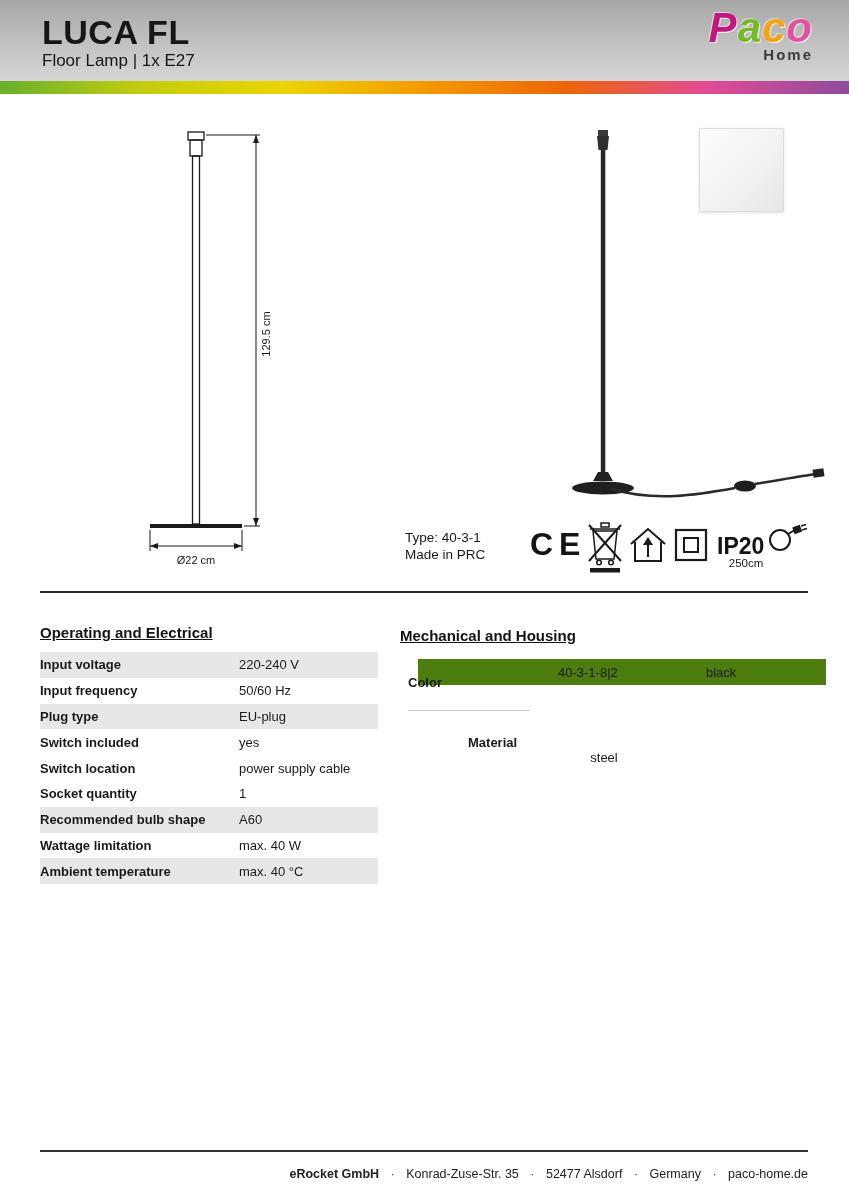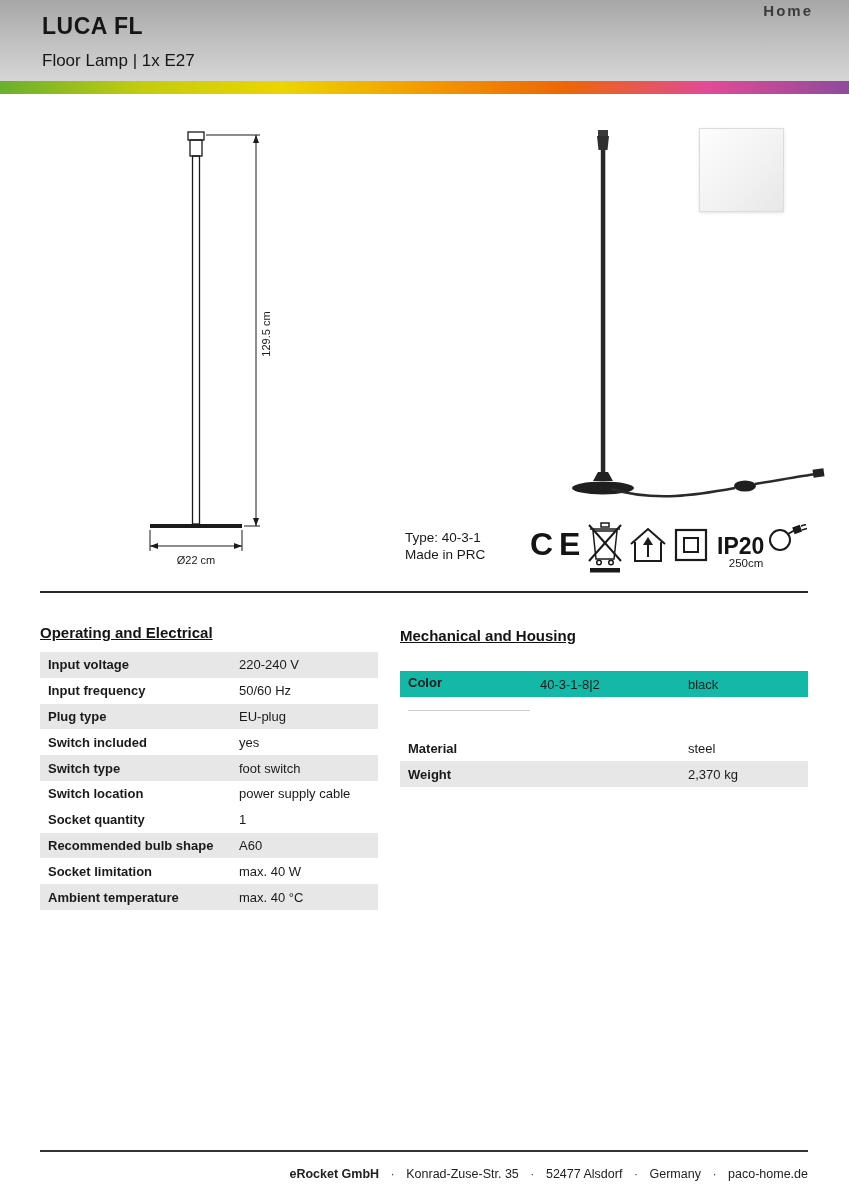--- a/index.html
+++ b/index.html
@@ -3,21 +3,21 @@
 <meta charset="utf-8">
 <style>
   * { margin:0; padding:0; box-sizing:border-box; }
   html,body { background:#ffffff; }
   body { font-family:"Liberation Sans", sans-serif; color:#1a1a1a; }
   .page { position:relative; width:849px; height:1200px; background:#fff; overflow:hidden; margin:0 auto; }
 
   
   .header { position:absolute; left:0; top:0; width:849px; height:81px;
             background:linear-gradient(180deg,#a6a6a6 0%,#c2c2c2 55%,#d6d6d6 100%); }
-  .header-title { position:absolute; left:42px; top:13px; font-size:23px; font-weight:bold; letter-spacing:.5px; color:#161616; }
+  .header-title { position:absolute; left:42px; top:13px; font-size:34px; font-weight:bold; letter-spacing:.5px; color:#161616; }
   .header-sub   { position:absolute; left:42px; top:51px; font-size:17px; color:#161616; }
   .rainbow { position:absolute; left:0; top:81px; width:849px; height:13px;
              background:linear-gradient(to right,#6ab02e,#c3cc0e,#ecd500,#f49a00,#ec6608,#e24a96,#8e4b9c); }
   .logo { position:absolute; right:36px; top:6px; text-align:right; }
   .logo-word { font-style:italic; font-weight:bold; font-size:42px; line-height:44px;
                text-shadow:1px 1px 0 rgba(255,255,255,.85), -1px -1px 0 rgba(255,255,255,.5); letter-spacing:1px; }
   .logo-home { font-size:15px; font-weight:bold; color:#3c3c3c; letter-spacing:2px; margin-top:-4px; }
 
   
   .tech-svg  { position:absolute; left:128px; top:126px; }
@@ -39,53 +39,54 @@
   .divider { position:absolute; left:40px; top:591px; width:768px; height:2px; background:#2b2b2b; }
 
   
   .spec-heading { position:absolute; font-size:15px; font-weight:bold; text-decoration:underline; color:#141414; }
   .heading-left  { left:40px;  top:624px; }
   .heading-right { left:400px; top:627px; }
 
   .left-table { position:absolute; left:40px; top:652px; width:338px; }
   .spec-row { display:flex; align-items:center; height:25.8px; font-size:13px; }
   .spec-row.odd { background:#e7e7e7; }
-  .spec-row .lbl { width:199px; padding-left:8px; font-weight:bold; }
+  .spec-row .lbl { width:199px; font-weight:bold; }
   .spec-row .val { flex:1; }
 
   .right-table { position:absolute; left:400px; top:655px; width:408px; height:140px; }
   .color-block { position:absolute; left:0; top:0; width:408px; height:52px; }
   .color-label { position:absolute; left:8px; top:0; height:56px; display:flex; align-items:center;
                  font-weight:bold; font-size:13px; width:122px; border-bottom:1px solid #cfcfcf; }
   .color-row { position:absolute; left:0; width:408px; height:26px; display:flex; align-items:center; font-size:13px; }
   .color-row .code { margin-left:140px; width:148px; }
   .color-row .cval { flex:1; }
-  .row-a { top:16px; background:#14b8a6; }
+  .row-a { top:4px; background:#4d7c0f;margin-left:18px; }
   .row-b { top:26px; background:#ffffff; }
   .mw-row { position:absolute; left:0; width:408px; height:26px; display:flex; align-items:center; font-size:13px; }
   .mw-row .lbl { width:288px; padding-left:8px; font-weight:bold; }
   .mw-row .val { flex:1; }
-  .mat-row { top:80px; background:#ffffff; }
+  .mat-row { top:80px; background:#ffffff;flex-direction:column; }
   .wt-row  { top:106px; background:#e7e7e7; }
 
   
   .footer-line { position:absolute; left:40px; top:1150px; width:768px; height:2px; background:#333; }
   .footer-text { position:absolute; left:40px; top:1167px; width:768px; text-align:right; font-size:12.5px; color:#222; }
   .footer-text .co { font-weight:bold; }
   .footer-text .sep { margin:0 8px; color:#444; }
 </style>
 </head>
 <body>
 
 <div class="page">
 
   <div class="header">
     <div class="header-title">LUCA FL</div>
     <div class="header-sub">Floor Lamp | 1x E27</div>
     <div class="logo">
+      <div class="logo-word"><span style="color: rgb(194, 24, 126);">P</span><span style="color: rgb(118, 184, 42);">a</span><span style="color: rgb(246, 161, 23);">c</span><span style="color: rgb(233, 79, 161);">o</span></div>
       <div class="logo-home">Home</div>
     </div>
   </div>
   <div class="rainbow" style="background: linear-gradient(to right, rgb(106, 176, 46), rgb(195, 204, 14), rgb(236, 213, 0), rgb(244, 154, 0), rgb(236, 102, 8), rgb(226, 74, 150), rgb(142, 75, 156));"></div>
 
   <svg class="tech-svg" width="185" height="448" viewBox="0 0 185 448">
     <g stroke="#1a1a1a" fill="none" stroke-width="1.3">
       <rect x="60" y="6" width="16" height="8"></rect>
       <rect x="62" y="14" width="12" height="16"></rect>
       <rect x="64.5" y="30" width="7" height="368"></rect>
@@ -182,38 +183,34 @@
         <span class="val">50/60 Hz</span>
       </div>
     <div class="spec-row odd">
         <span class="lbl">Plug type</span>
         <span class="val">EU-plug</span>
       </div>
     <div class="spec-row">
         <span class="lbl">Switch included</span>
         <span class="val">yes</span>
       </div>
-    <div class="spec-row odd">
-        <span class="lbl">Switch type</span>
-        <span class="val">foot switch</span>
-      </div>
     <div class="spec-row">
         <span class="lbl">Switch location</span>
         <span class="val">power supply cable</span>
       </div>
     <div class="spec-row">
         <span class="lbl">Socket quantity</span>
         <span class="val">1</span>
       </div>
     <div class="spec-row odd">
         <span class="lbl">Recommended bulb shape</span>
         <span class="val">A60</span>
       </div>
     <div class="spec-row">
-        <span class="lbl">Socket limitation</span>
+        <span class="lbl">Wattage limitation</span>
         <span class="val">max. 40 W</span>
       </div>
     <div class="spec-row odd">
         <span class="lbl">Ambient temperature</span>
         <span class="val">max. 40 °C</span>
       </div>
   </div>
 
   <div class="spec-heading heading-right">Mechanical and Housing</div>
   <div class="right-table">
@@ -221,24 +218,20 @@
       <div class="color-row row-a">
         <span class="code">40-3-1-8|2</span>
         <span class="cval">black</span>
       </div>
       <div class="color-label">Color</div>
     </div>
     <div class="mw-row mat-row">
       <span class="lbl">Material</span>
       <span class="val">steel</span>
     </div>
-    <div class="mw-row wt-row">
-      <span class="lbl">Weight</span>
-      <span class="val">2,370 kg</span>
-    </div>
   </div>
 
   <div class="footer-line"></div>
   <div class="footer-text">
     <span class="co">eRocket GmbH</span>
     <span class="sep">·</span>
     <span>Konrad-Zuse-Str. 35</span>
     <span class="sep">·</span>
     <span>52477 Alsdorf</span>
     <span class="sep">·</span>

